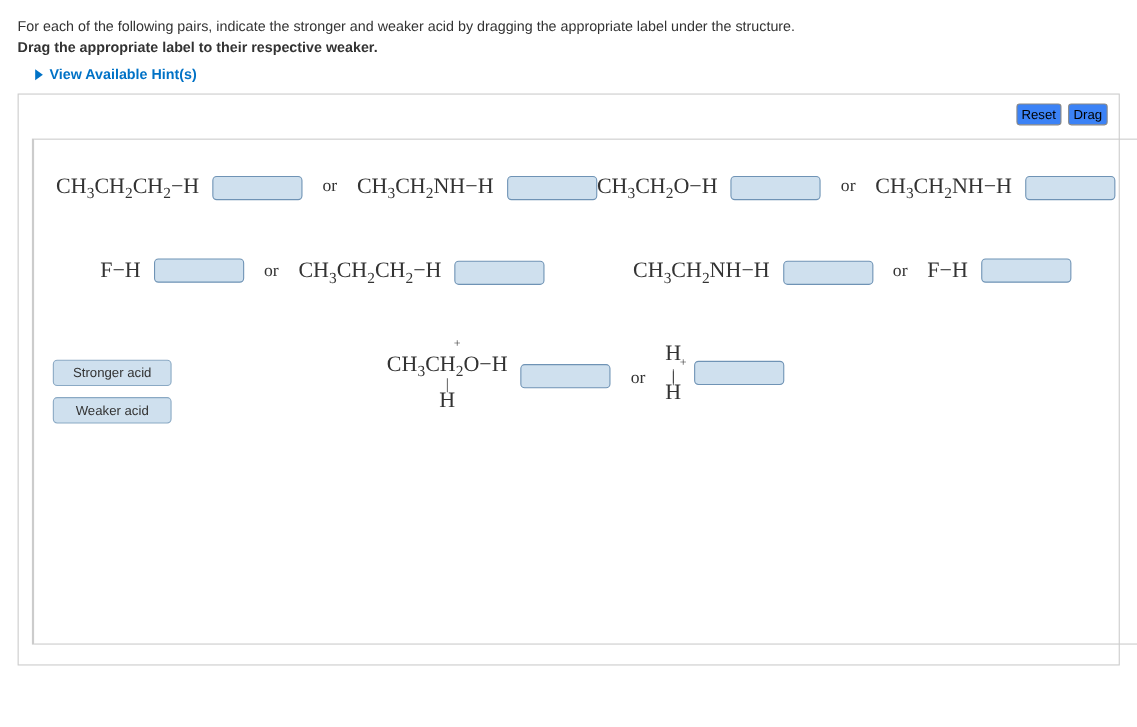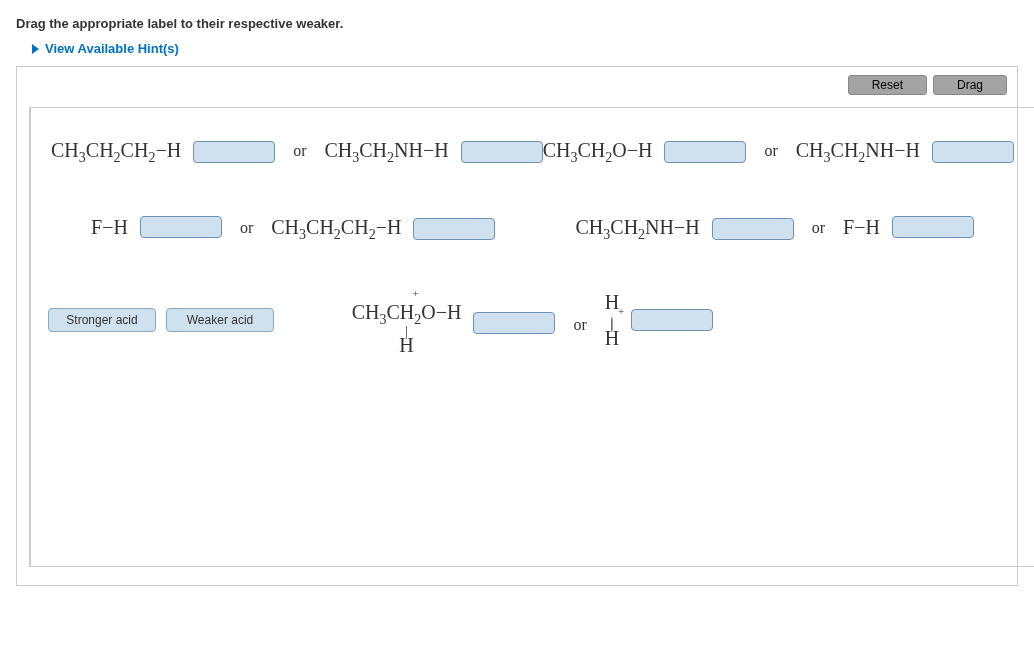--- a/index.html
+++ b/index.html
@@ -37,39 +37,39 @@
     padding: 10px 12px 14px 12px;
     min-height: 520px;
   }
   .top-buttons {
     position: absolute;
     top: 8px; right: 10px;
     display: flex; gap: 6px;
   }
   .btn-small {
     border: 1px solid #888;
-    background: #a3a3a3;
+    background: #3b82f6;
     font-size: 12px;
-    padding: 2px 23px;
+    padding: 2px 4px;
     border-radius: 3px;
     cursor: pointer;
   }
   .content-row { display: flex; margin-top: 30px; }
   .label-box {
     width: 170px;
     border: 1px solid #ccc;
     min-height: 460px;
     position: relative;
   }
   .label-stack {
     position: absolute;
     left: 18px;
     top: 200px;
     display: flex;
-    flex-direction: row;
+    flex-direction: column;
     gap: 10px;
   }
   .draglabel {
     border: 1px solid #8aa9c4;
     background: #cfe0ee;
     border-radius: 4px;
     padding: 4px 12px;
     font-size: 12px;
     color: #333;
     cursor: grab;
@@ -133,20 +133,21 @@
   .stack .bot-bond { display:block; font-size:14px; margin:-2px 0 -4px 0;}
   .stack .bot-h { display:block; font-size:20px;}
   .stack sub{font-size:0.7em;}
 </style>
 </head>
 <body>
 
 
 
 <div class="instructions">
+  <p>For each of the following pairs, indicate the stronger and weaker acid by dragging the appropriate label under the structure.</p>
   <p class="drag-line">Drag the appropriate label to their respective weaker.</p>
 </div>
 
 <div class="hints">
   <span class="tri"></span>
   <span>View Available Hint(s)</span>
 </div>
 
 <div class="work-area">
   <div class="top-buttons">

